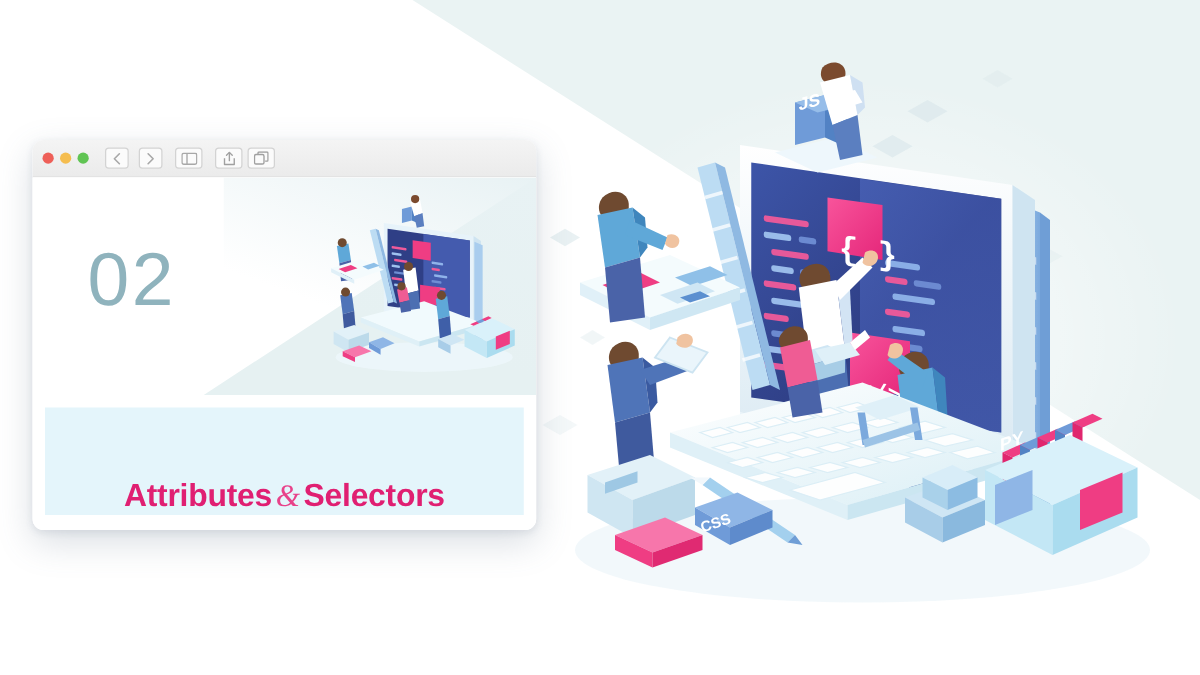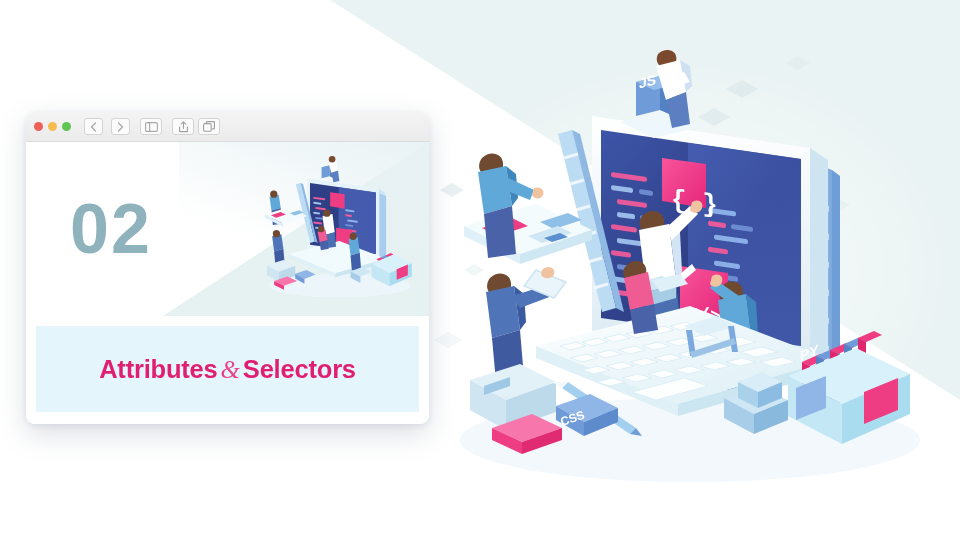--- a/index.html
+++ b/index.html
@@ -110,41 +110,41 @@
     background: #e6f1f2;
     clip-path: polygon(100% 0, 100% 100%, 34% 100%, 100% 0);
   }
   .hero-panel .hero-wedge2 {
     position: absolute; right: 0; top: 0; width: 62%; height: 100%;
     background: linear-gradient(200deg, #e8f2f4 0%, rgba(255,255,255,0) 62%);
   }
   .lesson-number {
     position: absolute;
     left: 44px; top: 52px;
-    font-size: 70px;
-    font-weight: bold;
+    font-size: 60px;
+    font-weight: normal;
     color: #8fb3bd;
     letter-spacing: 2px;
     line-height: 1;
   }
   .hero-illustration {
     position: absolute;
     right: 4px; top: 8px;
     width: 168px; height: 160px;
   }
 
   .title-band {
     height: 108px;
     background: #ffffff;
     padding: 10px 10px 12px 10px;
   }
   .title-band-inner {
     width: 100%; height: 100%;
     background: #e4f5fb;
-    display: flex; align-items: center; justify-content: center;
+    display: flex; align-items: flex-end; justify-content: center;
   }
   .lesson-title {
     font-size: 25.5px;
     font-weight: bold;
     color: #e01f72;
     letter-spacing: -.2px;
     white-space: nowrap;
   }
   .amp {
     font-family: "Liberation Serif", serif;

